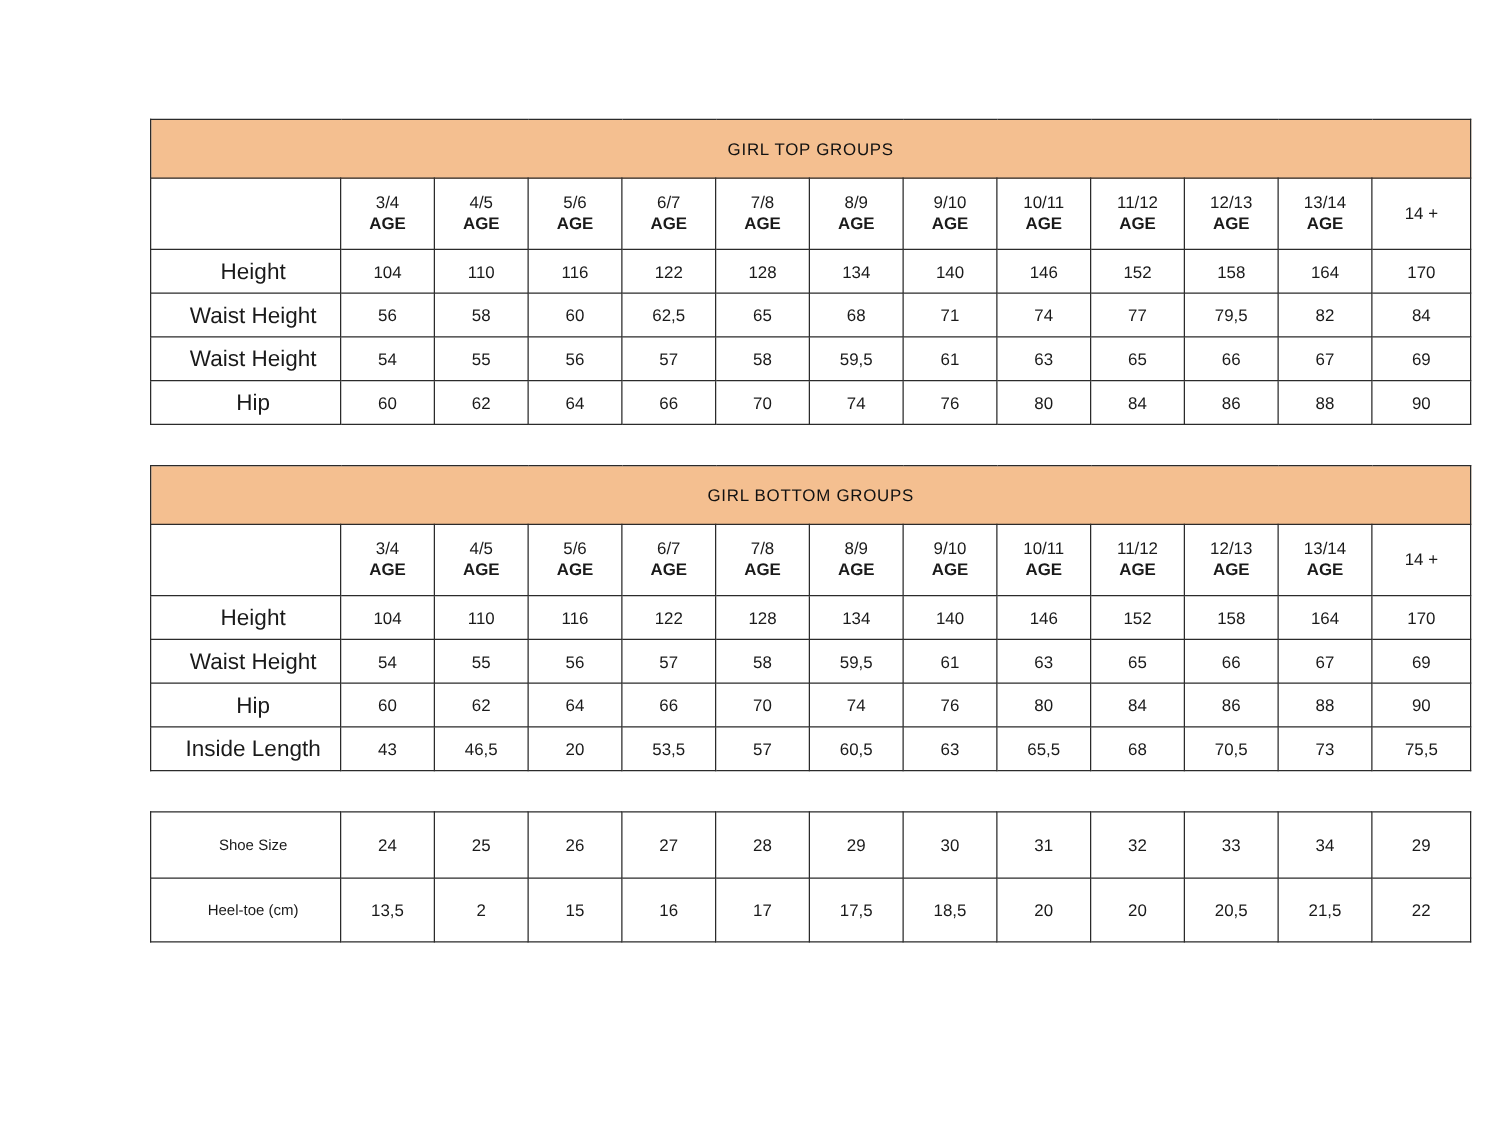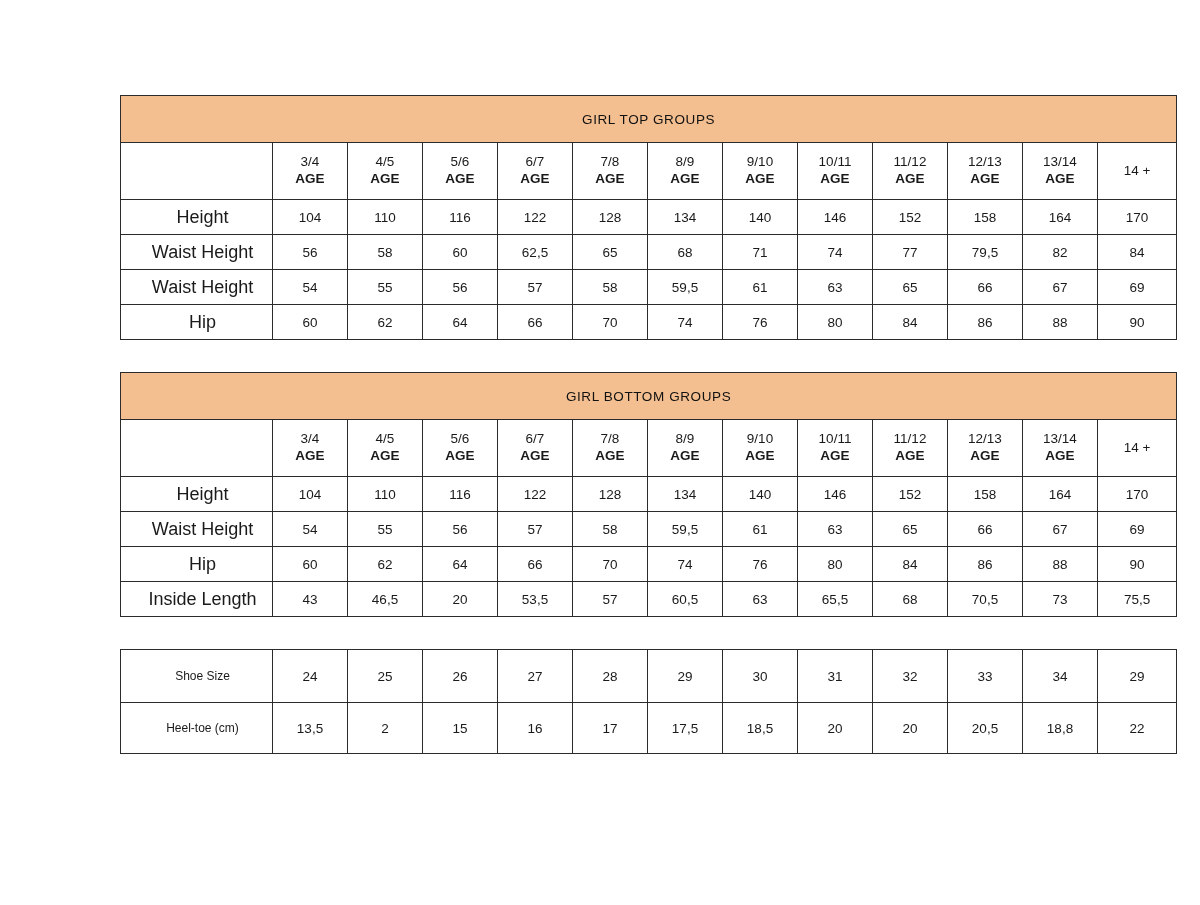--- a/index.html
+++ b/index.html
@@ -327,19 +327,19 @@
         <td>13,5</td>
         <td>2</td>
         <td>15</td>
         <td>16</td>
         <td>17</td>
         <td>17,5</td>
         <td>18,5</td>
         <td>20</td>
         <td>20</td>
         <td>20,5</td>
-        <td>18,8</td>
+        <td>21,5</td>
         <td>22</td>
       </tr>
     </tbody>
   </table>
 
 </div>
 
 </body></html>

